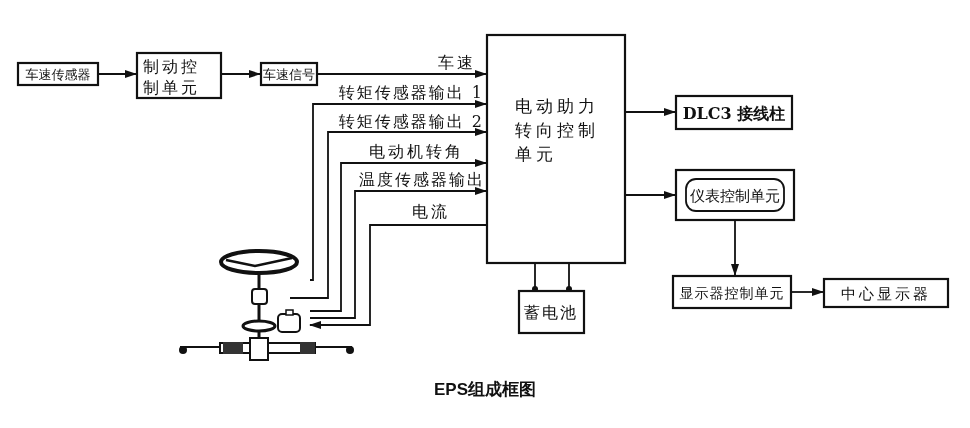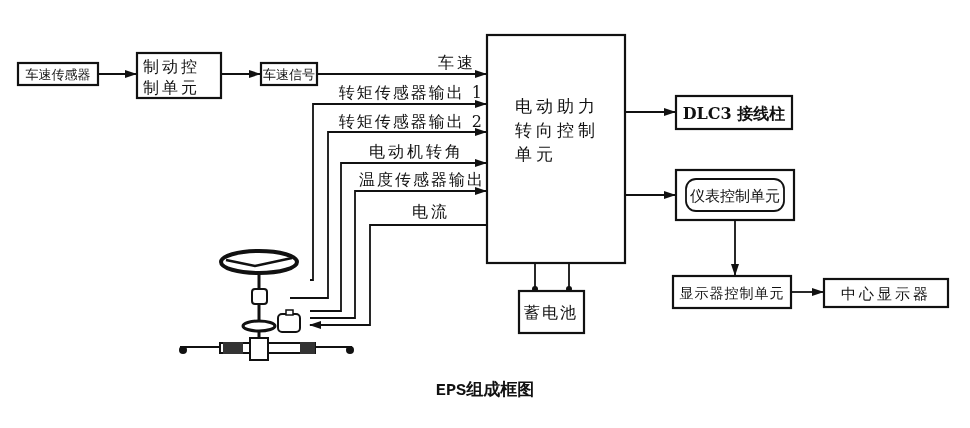--- a/index.html
+++ b/index.html
@@ -3,21 +3,21 @@
   <meta charset="utf-8">
   <style>
     html, body { margin: 0; padding: 0; background: #ffffff; }
     body { width: 970px; height: 428px; position: relative; overflow: hidden;
            font-family: "DejaVu Serif", serif; color: #111; }
     svg#diagram { position: absolute; left: 0; top: 0; }
     .box { fill: #fff; stroke: #111; stroke-width: 2.2; }
     .line { fill: none; stroke: #111; stroke-width: 1.8; }
     .lbl { font-family: "DejaVu Serif", serif; fill: #111; }
     .cap { position: absolute; left: 0; width: 970px; top: 378px; text-align: center;
-           font-family: Liberation Mono, monospace; font-weight: bold; font-size: 17px; }
+           font-family: Liberation Sans, sans-serif; font-weight: bold; font-size: 17px; }
   </style>
 </head>
 <body>
 
 <svg id="diagram" width="970" height="428" viewBox="0 0 970 428">
   <defs>
     <marker id="arr" markerWidth="12" markerHeight="10" refX="11" refY="5" orient="auto" markerUnits="userSpaceOnUse">
       <path d="M0,1 L12,5 L0,9 Z" fill="#111"></path>
     </marker>
   </defs>

